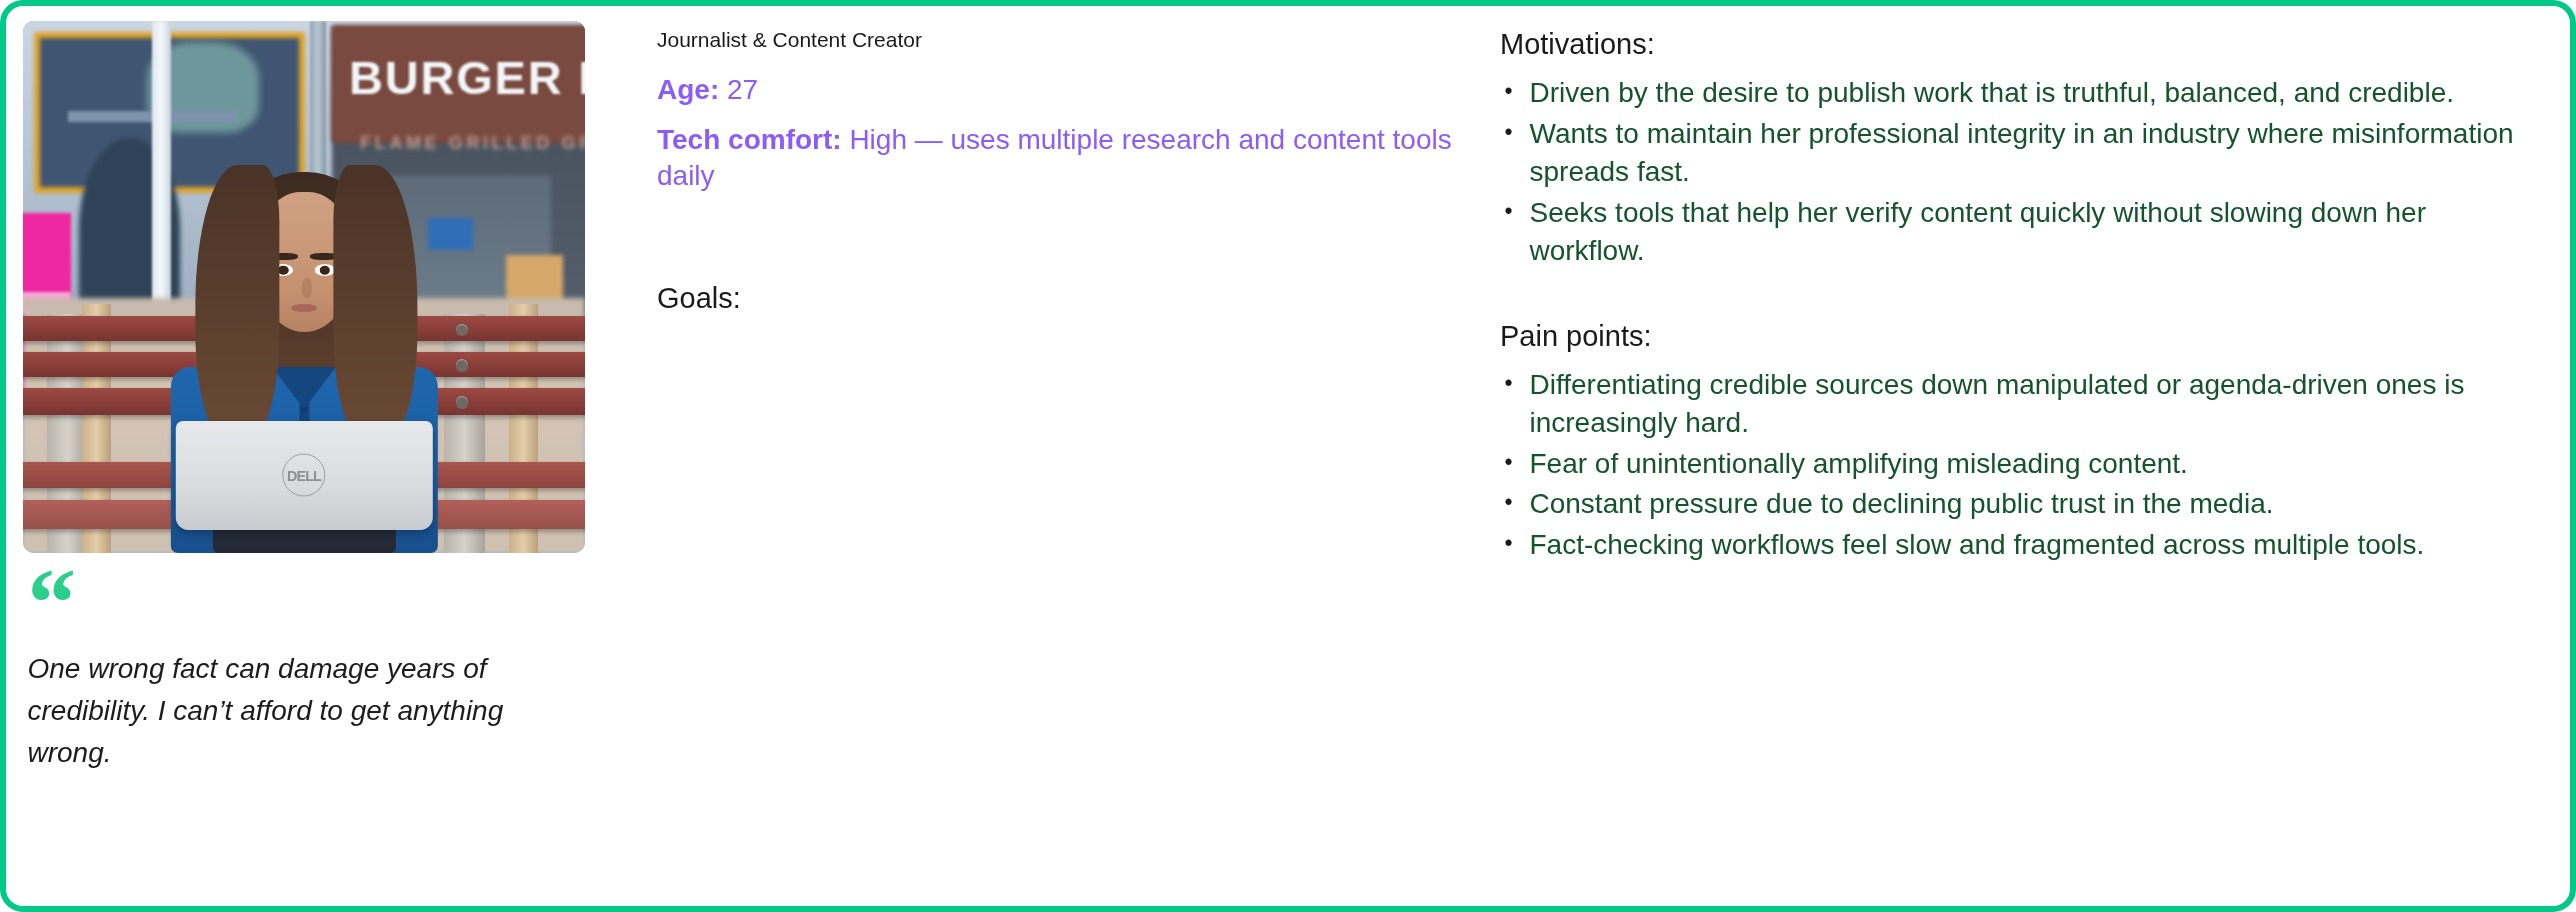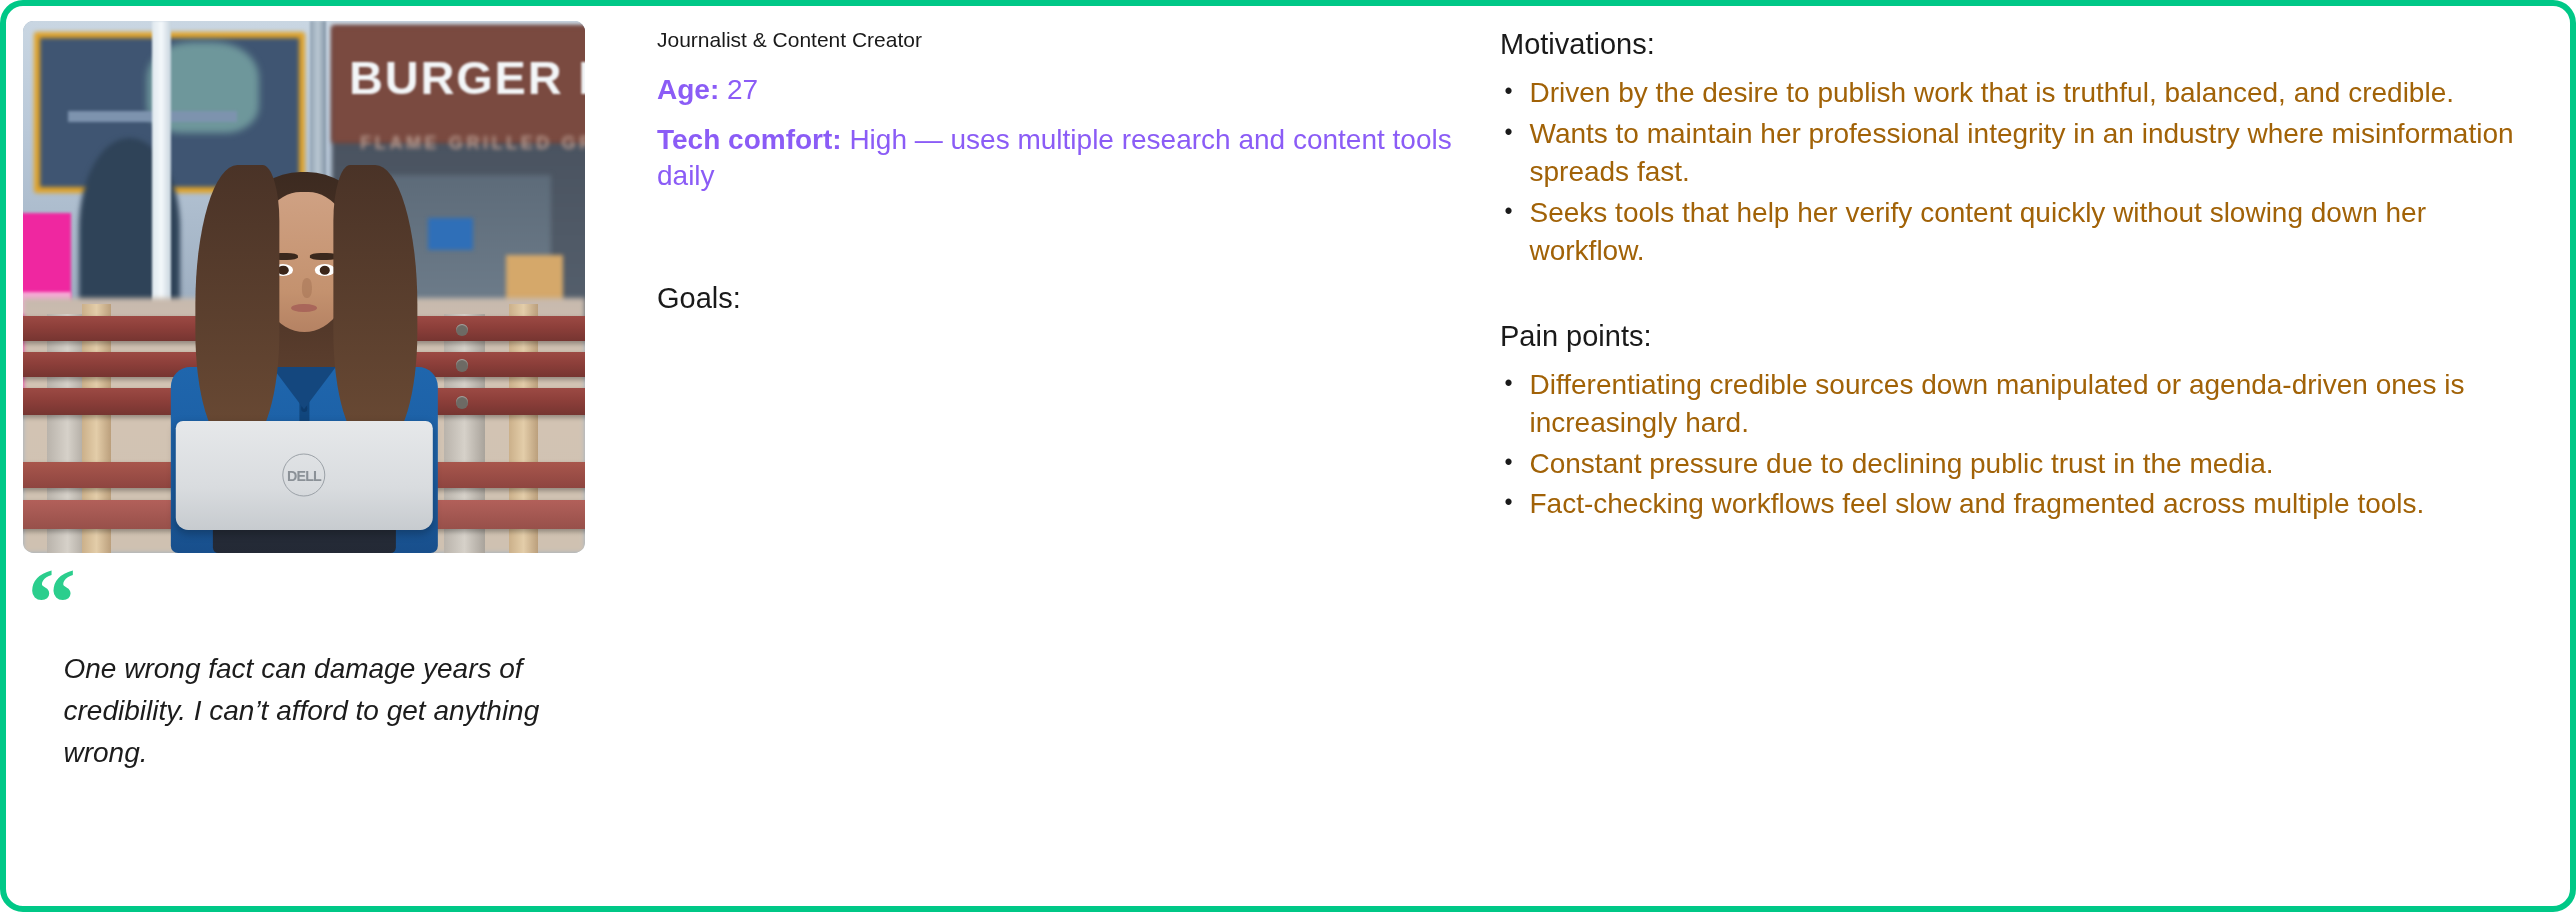--- a/index.html
+++ b/index.html
@@ -382,21 +382,20 @@
     display: block;
     height: 54px;
   }
   .quote-text {
     margin-top: 21.5px;
     font-style: italic;
     font-size: 28px;
     line-height: 1.5;
     color: #1c1c1c;
     max-width: 537px;
-    margin-left: 36px;
   }
 
   
   .mid-col {
     box-sizing: border-box;
     width: 859px;
     flex: 0 0 859px;
     padding: 22.4px 36px 0 25px;
   }
 
@@ -432,21 +431,21 @@
   ul.bullets {
     list-style: none;
     margin: 0;
     padding: 0;
   }
   ul.bullets li {
     position: relative;
     padding-left: 29.5px;
     font-size: 28px;
     line-height: 1.38;
-    color: #a16207;
+    color: #14532d;
     margin-bottom: 1.8px;
   }
   ul.bullets li::before {
     content: "•";
     position: absolute;
     left: 4.5px;
     top: 0;
     font-size: 23px;
     line-height: 1.55;
     color: #1a1a1a;
@@ -566,20 +565,21 @@
         <li>Driven by the desire to publish work that is truthful, balanced, and credible.</li>
         <li>Wants to maintain her professional integrity in an industry where misinformation spreads fast.</li>
         <li>Seeks tools that help her verify content quickly without slowing down her workflow.</li>
       </ul>
     </div>
 
     <div class="right-pain">
       <div class="section-heading">Pain points:</div>
       <ul class="bullets">
         <li>Differentiating credible sources down manipulated or agenda-driven ones is increasingly hard.</li>
+        <li>Fear of unintentionally amplifying misleading content.</li>
         <li>Constant pressure due to declining public trust in the media.</li>
         <li>Fact-checking workflows feel slow and fragmented across multiple tools.</li>
       </ul>
     </div>
   </div>
 
 </div>
 
 
 </body></html>

